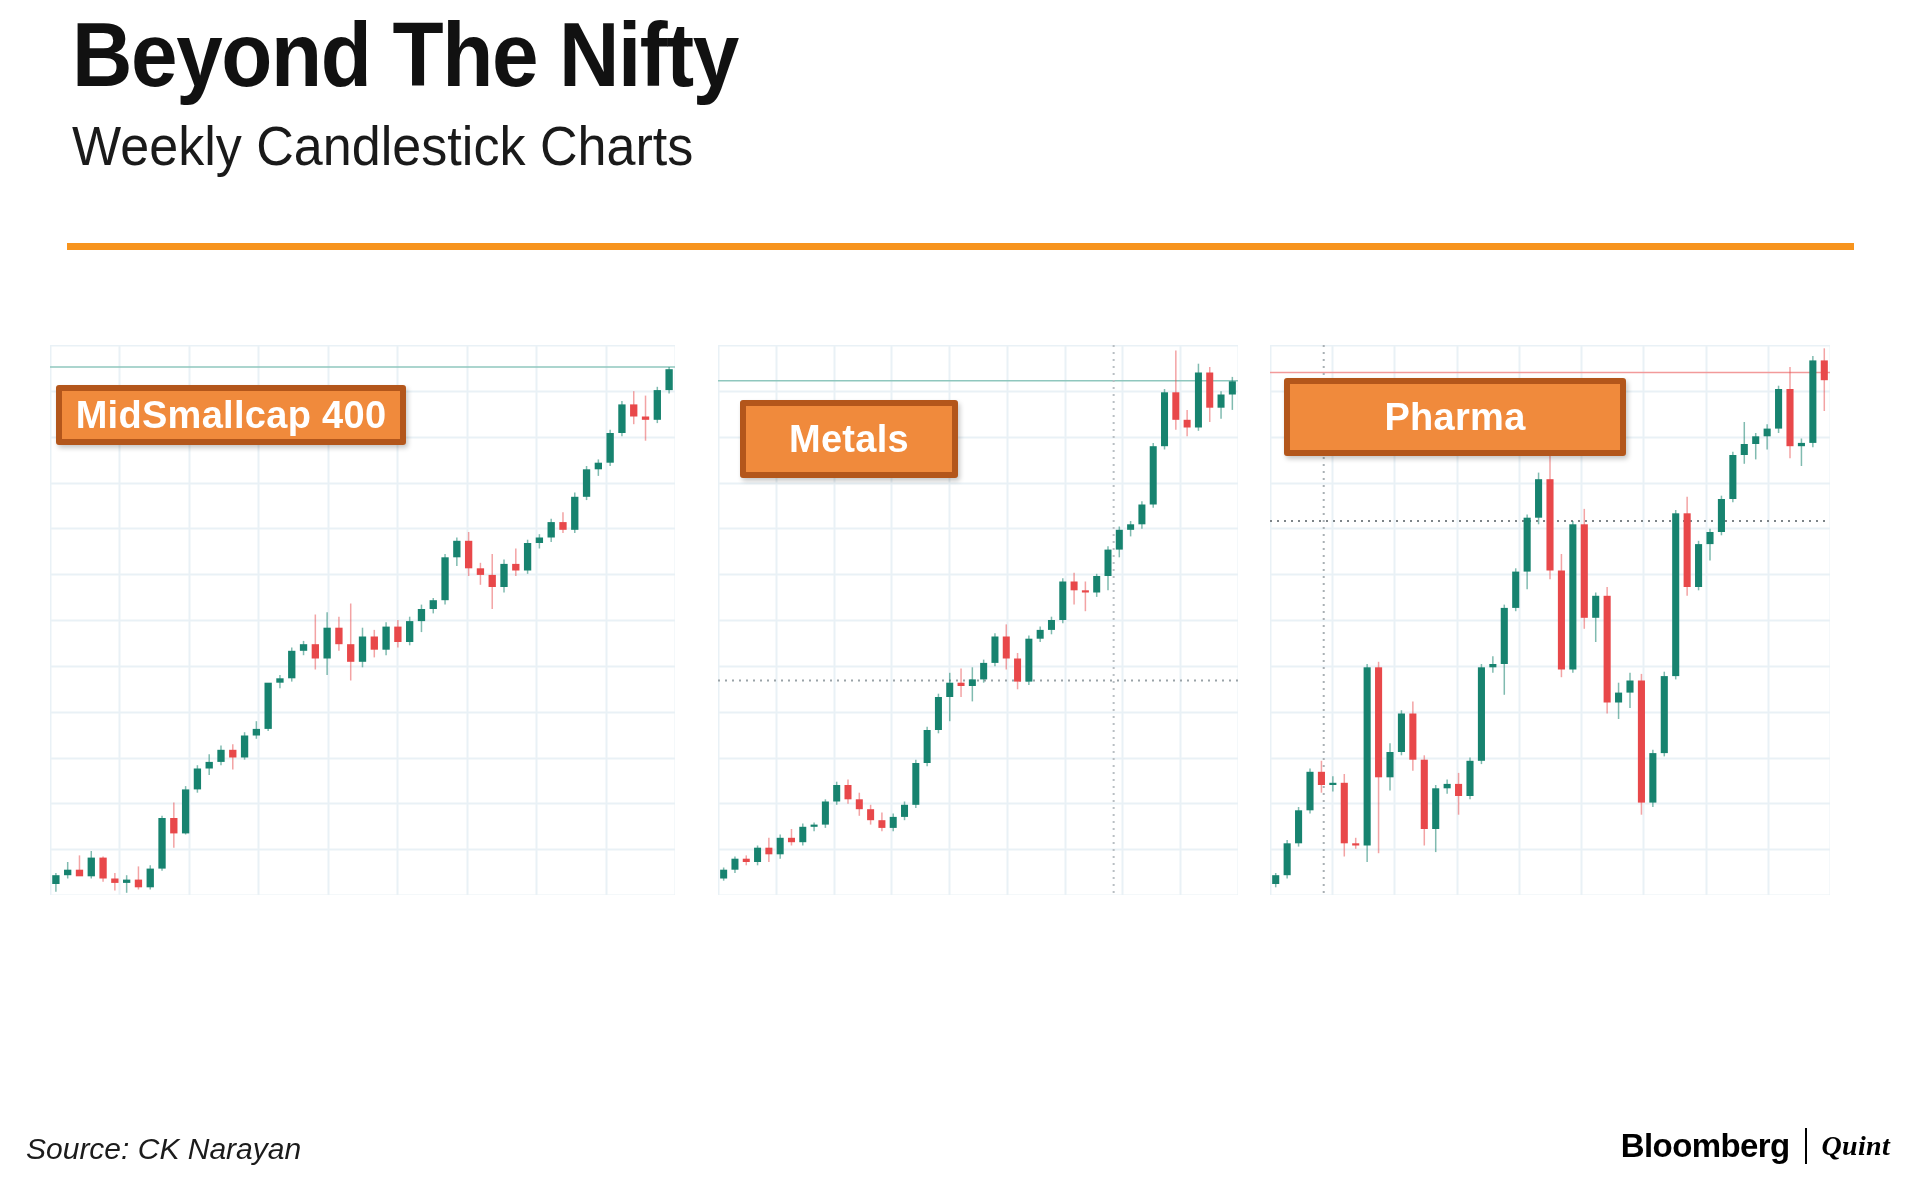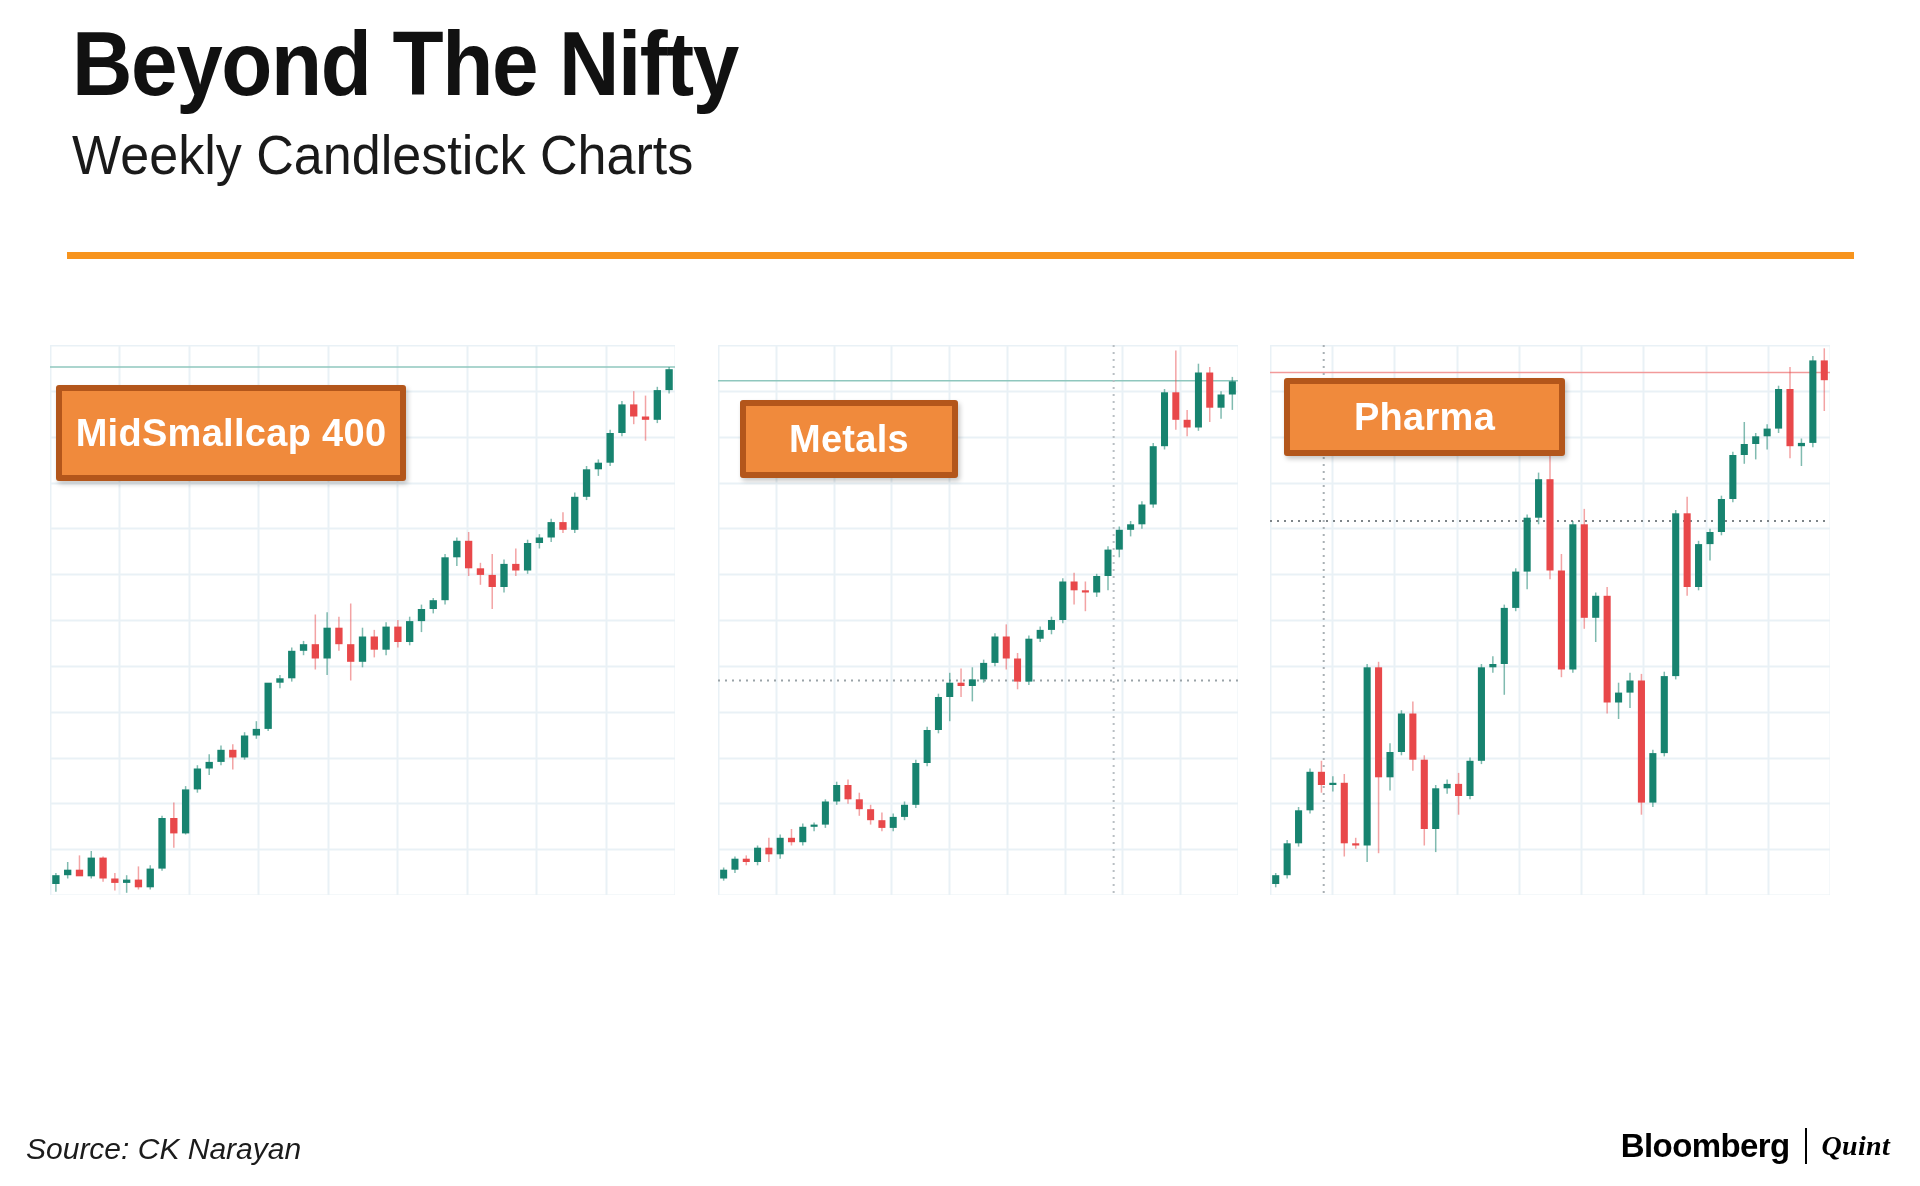--- a/index.html
+++ b/index.html
@@ -11,21 +11,21 @@
     width: 1920px;
     height: 1186px;
     position: relative;
     font-family: "Liberation Sans", sans-serif;
     overflow: hidden;
   }
 
   
   #header {
     position: absolute;
-    left: 0; top: 9px;
+    left: 0; top: 0;
     width: 1920px;
     height: 258px;
   }
   #main-title {
     position: absolute;
     left: 72px;
     top: 10px;
     font-family: "Liberation Sans Narrow", "Liberation Sans", sans-serif;
     font-size: 90px;
     font-weight: bold;
@@ -93,23 +93,23 @@
     font-weight: bold;
     font-size: 38px;
     display: flex;
     align-items: center;
     justify-content: center;
     letter-spacing: 0.3px;
     box-shadow: 2px 3px 5px rgba(0,0,0,0.22);
     white-space: nowrap;
     z-index: 5;
   }
-  #label-midsmallcap { left: 56px;  top: 385px; width: 350px; height: 96px; }
+  #label-midsmallcap { left: 56px;  top: 385px; width: 350px; height: 60px; }
   #label-metals      { left: 740px; top: 400px; width: 218px; height: 78px; }
-  #label-pharma      { left: 1284px;top: 378px; width: 281px; height: 78px; }
+  #label-pharma      { left: 1284px;top: 378px; width: 342px; height: 78px; }
 
   
   #source-note {
     position: absolute;
     left: 26px;
     top: 1132px;
     font-family: "Liberation Sans", sans-serif;
     font-style: italic;
     font-size: 30px;
     color: #1b1b1b;

